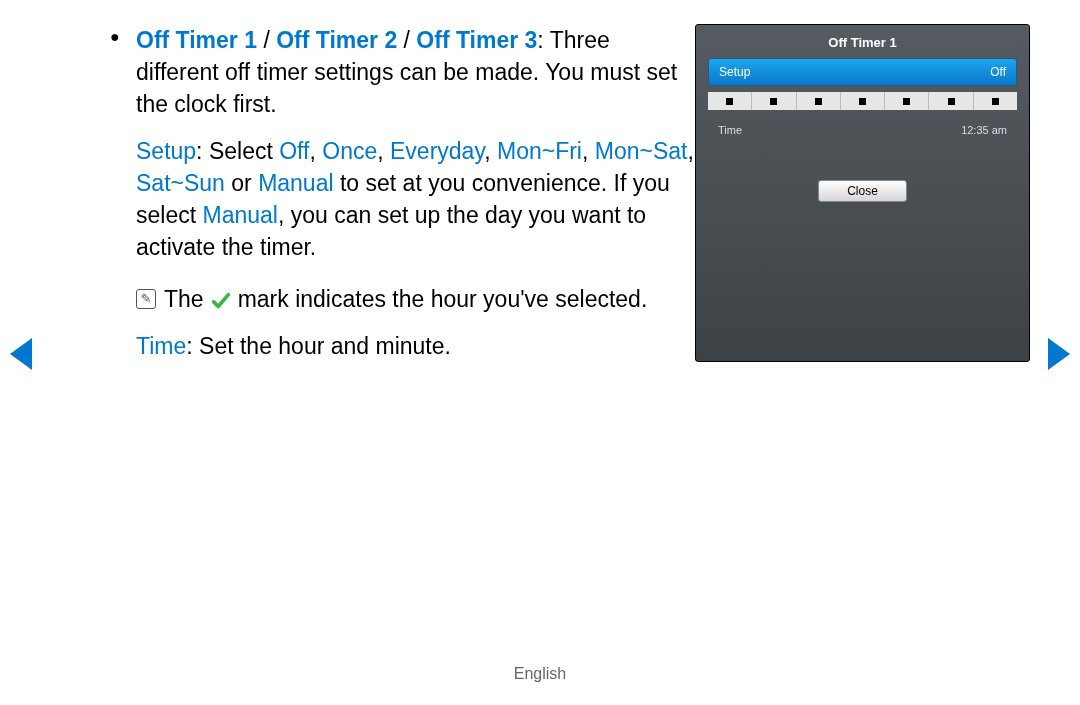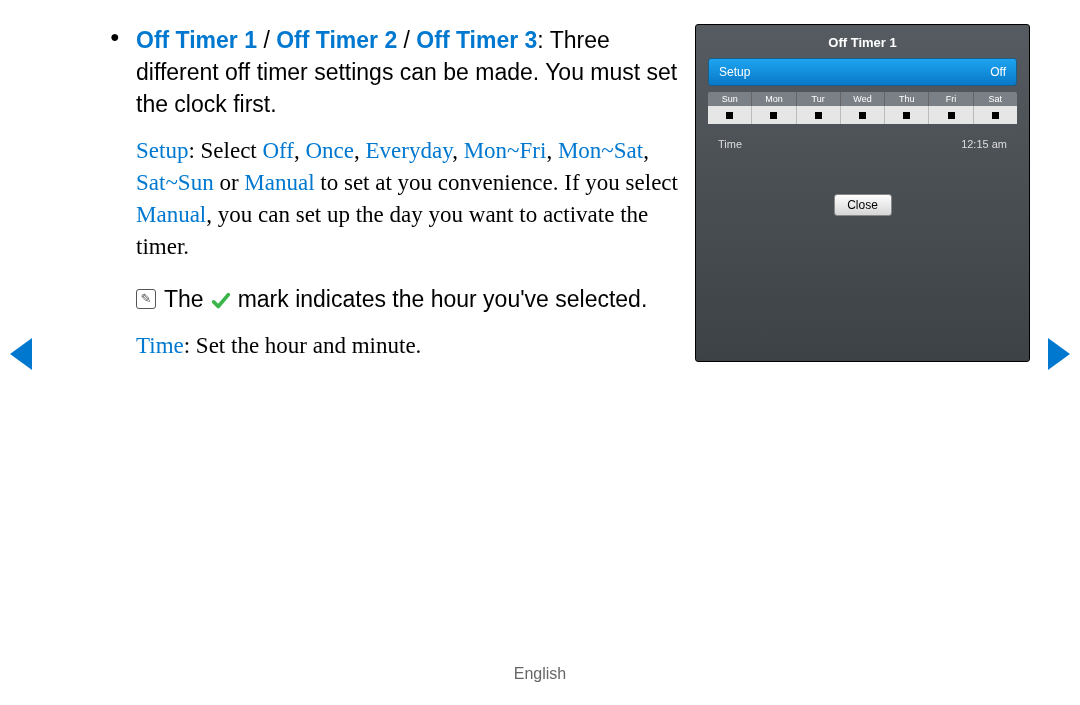--- a/index.html
+++ b/index.html
@@ -27,21 +27,21 @@
   .bullet::before {
     content: "●";
     position: absolute;
     left: 0;
     top: 2px;
     font-size: 16px;
     color: #000;
   }
   .hl { color: #0078d0; font-weight: bold; }
   .hl-nb { color: #0078d0; }
-  .sub { margin-top: 14px; padding-left: 26px; font-family: Liberation Serif, serif; }
+  .sub { margin-top: 14px; padding-left: 26px; }
   .note-line { margin-top: 20px; padding-left: 26px; display: flex; align-items: center; flex-wrap: wrap; gap: 6px; }
   .note-icon {
     width: 20px; height: 20px;
     border: 1.5px solid #555;
     border-radius: 3px;
     display: inline-flex;
     align-items: center;
     justify-content: center;
     font-size: 13px;
     color: #555;
@@ -111,21 +111,21 @@
   .sq { width:7px; height:7px; background:#000; }
   .time-row {
     display:flex;
     justify-content: space-between;
     font-size: 11px;
     color: #ddd;
     padding: 14px 10px 0;
   }
   .close-btn {
     margin: 44px auto 0;
-    width: 58px;
+    width: 89px;
     text-align: center;
     background: linear-gradient(#fefefe,#d6d6d6);
     color: #000;
     font-size: 12px;
     border: 1px solid #888;
     border-radius: 3px;
     padding: 3px 0;
   }
 
   
@@ -191,29 +191,20 @@
       <span class="hl-nb">Time</span><span>: Set the hour and minute.</span>
     </div>
   </div>
 
   <div class="panel">
     <div class="panel-title">Off Timer 1</div>
     <div class="setup-row">
       <span>Setup</span>
       <span>Off</span>
     </div>
-    <div class="days-head">
-      <div>Sun</div>
-      <div>Mon</div>
-      <div>Tur</div>
-      <div>Wed</div>
-      <div>Thu</div>
-      <div>Fri</div>
-      <div>Sat</div>
-    </div>
     <div class="days-cells">
       <div>
           <span class="sq"></span>
         </div>
       <div>
           <span class="sq"></span>
         </div>
       <div>
           <span class="sq"></span>
         </div>
@@ -225,19 +216,19 @@
         </div>
       <div>
           <span class="sq"></span>
         </div>
       <div>
           <span class="sq"></span>
         </div>
     </div>
     <div class="time-row">
       <span>Time</span>
-      <span>12:15 am</span>
+      <span>12:35 am</span>
     </div>
     <div class="close-btn">Close</div>
   </div>
 </div>
 
 <div class="footer">English</div>
 
 </body></html>

